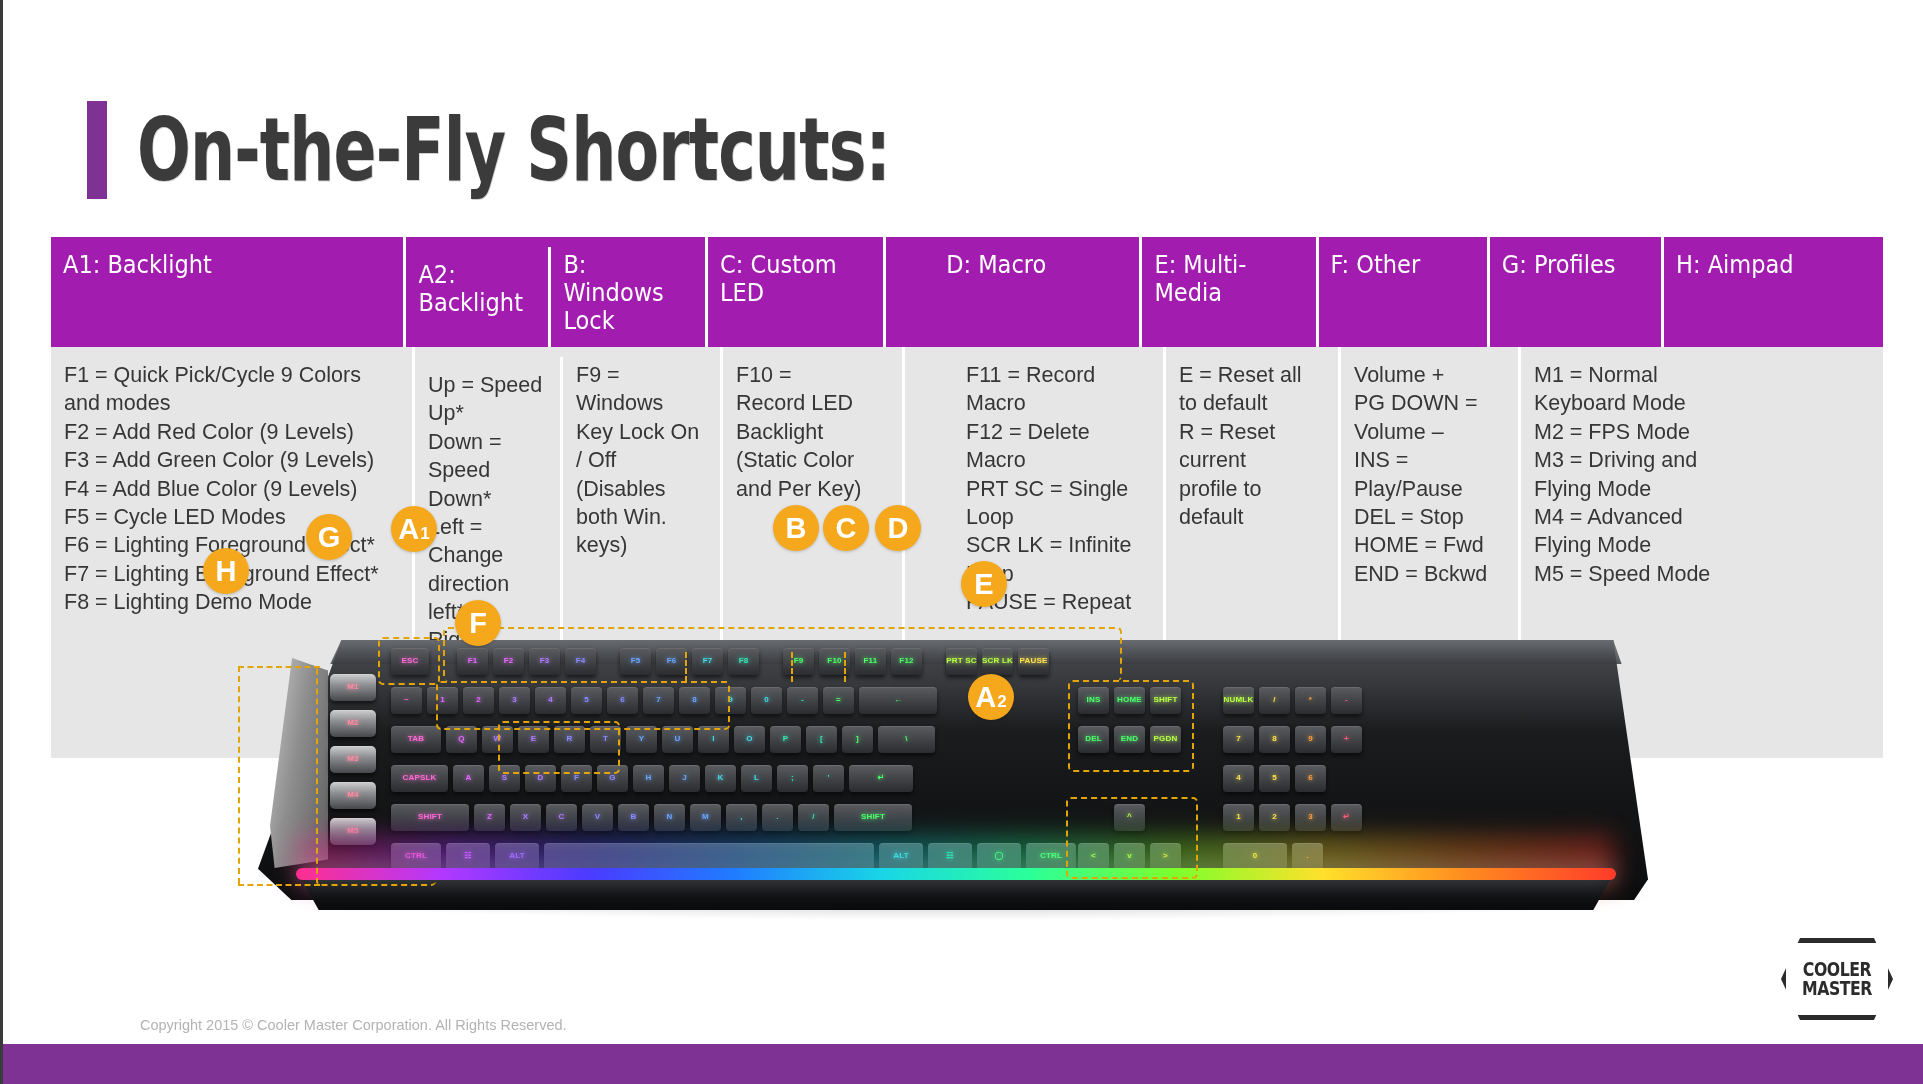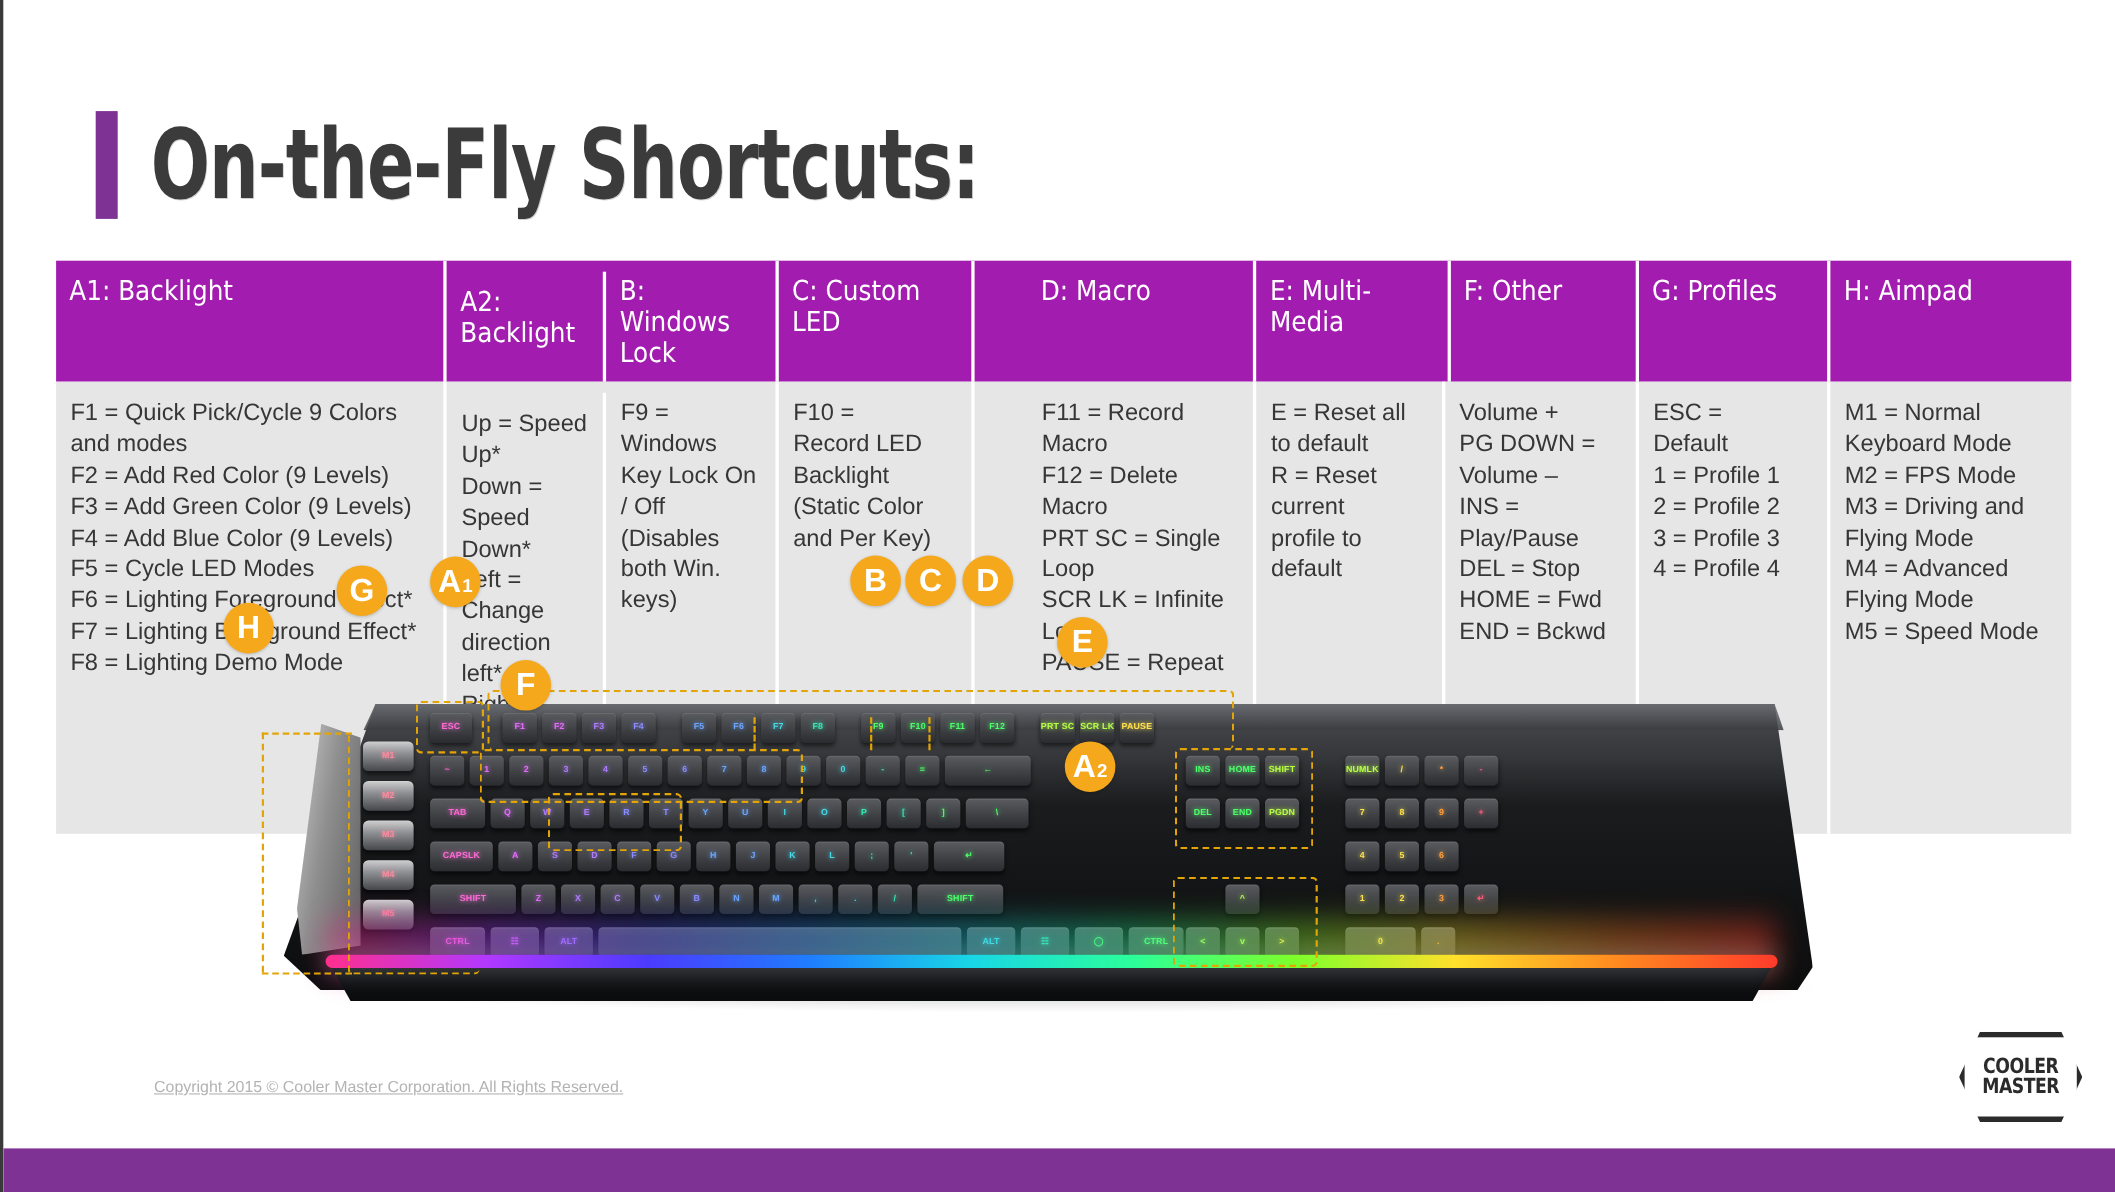--- a/index.html
+++ b/index.html
@@ -117,21 +117,21 @@
   .badge{
     position:absolute;width:46px;height:46px;border-radius:50%;
     background:#f5a81c;color:#ffffff;display:flex;align-items:baseline;
     justify-content:center;font-size:29px;font-weight:bold;
     font-family:"Liberation Sans",sans-serif;line-height:46px;
     box-shadow:0 1px 3px rgba(0,0,0,.2);z-index:30;
   }
   .badge span.sub{font-size:17px;font-weight:bold;margin-left:1px;}
 
   
-  .copyright{position:absolute;left:137px;top:981px;font-size:14.5px;color:#b3b3b3;text-decoration:underline;}
+  .copyright{position:absolute;left:137px;top:1017px;font-size:14.5px;color:#b3b3b3;}
   .footer-bar{position:absolute;left:0;bottom:0;width:1923px;height:40px;background:#7e3294;}
 
   
   .logo{position:absolute;left:1778px;top:938px;width:112px;height:82px;}
   .logo-hex{
     position:absolute;inset:0;border:5px solid #2b2b2b;
     clip-path:polygon(17% 0%,83% 0%,100% 50%,83% 100%,17% 100%,0% 50%);
     background:#ffffff;
   }
   .logo-txt{
@@ -224,28 +224,20 @@
         </div>
       <div class="col w-e">
           <span class="line">Volume +</span>
           <span class="line">PG DOWN =</span>
           <span class="line">Volume –</span>
           <span class="line">INS =</span>
           <span class="line">Play/Pause</span>
           <span class="line">DEL = Stop</span>
           <span class="line">HOME = Fwd</span>
           <span class="line">END = Bckwd</span>
-        </div>
-      <div class="col w-g">
-          <span class="line">ESC =</span>
-          <span class="line">Default</span>
-          <span class="line">1 = Profile 1</span>
-          <span class="line">2 = Profile 2</span>
-          <span class="line">3 = Profile 3</span>
-          <span class="line">4 = Profile 4</span>
         </div>
       <div class="col w-h">
           <span class="line">M1 = Normal</span>
           <span class="line">Keyboard Mode</span>
           <span class="line">M2 = FPS Mode</span>
           <span class="line">M3 = Driving and</span>
           <span class="line">Flying Mode</span>
           <span class="line">M4 = Advanced</span>
           <span class="line">Flying Mode</span>
           <span class="line">M5 = Speed Mode</span>

